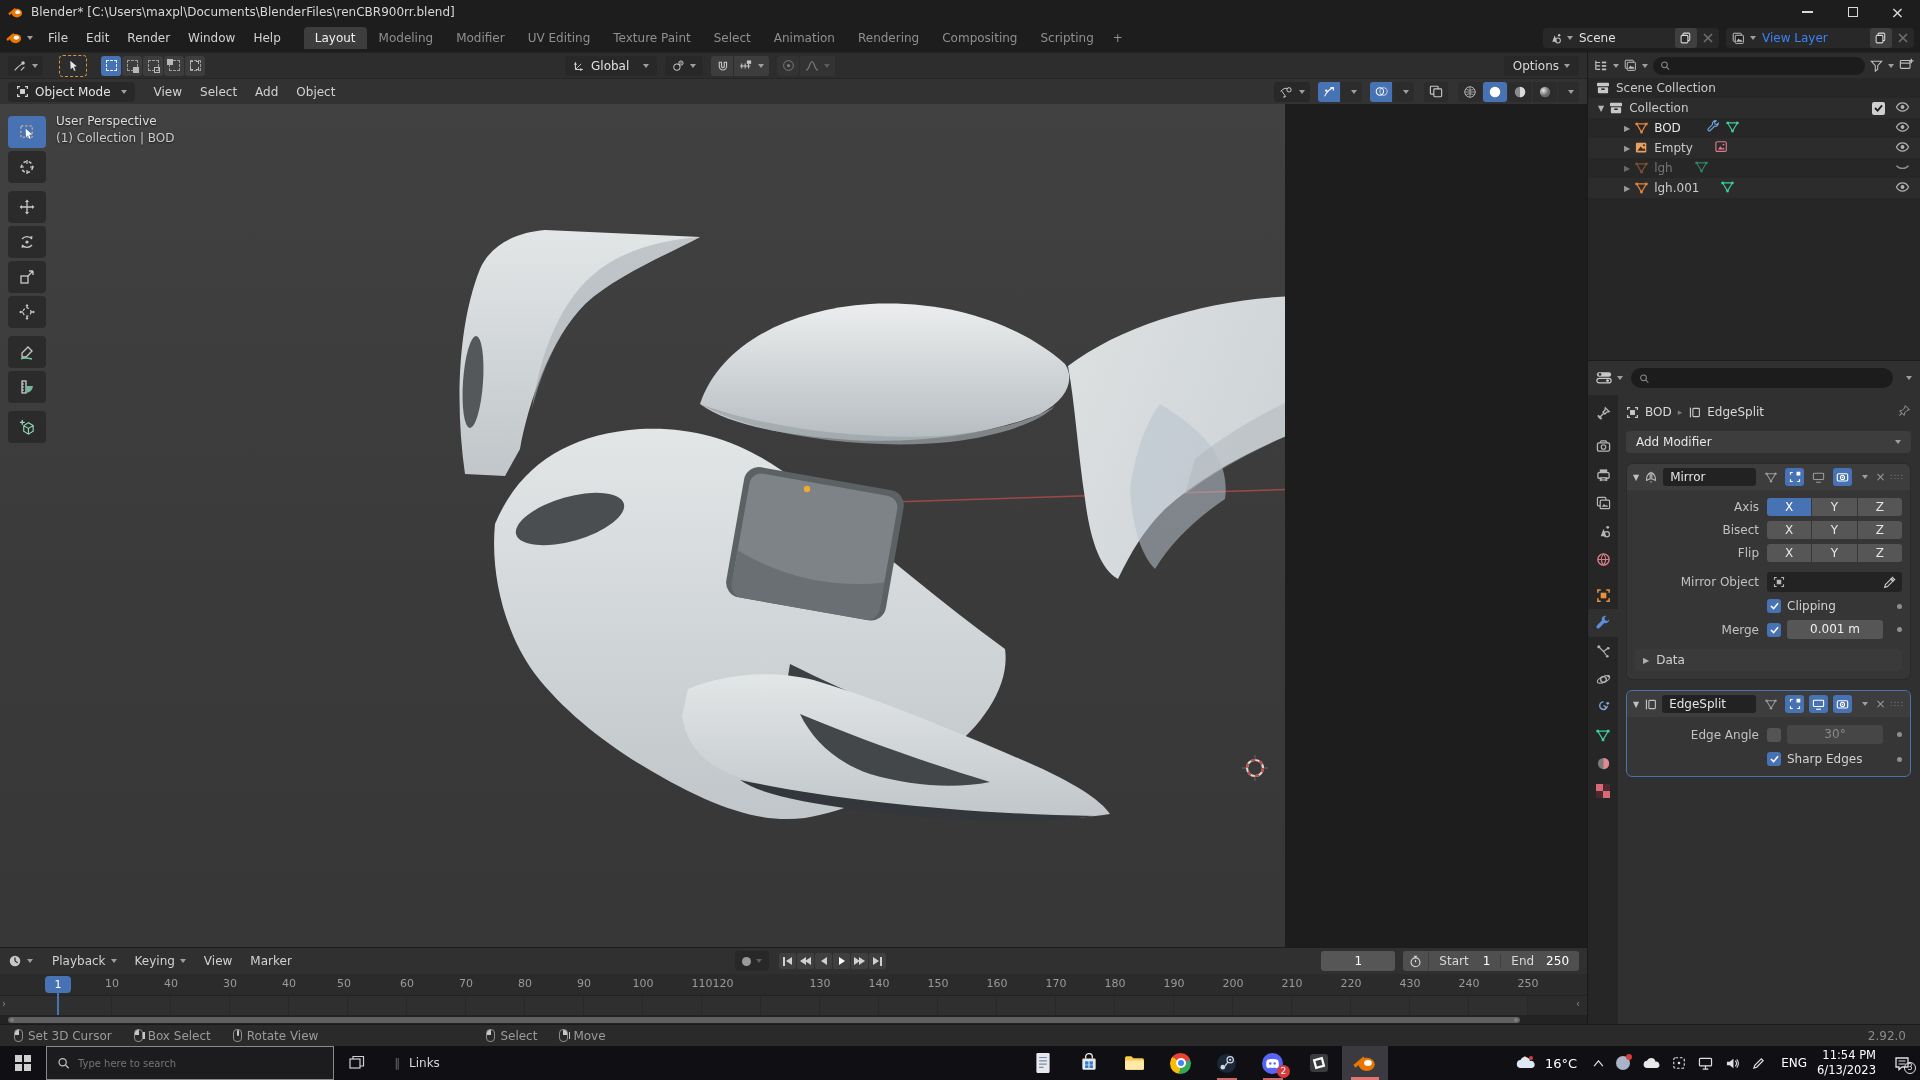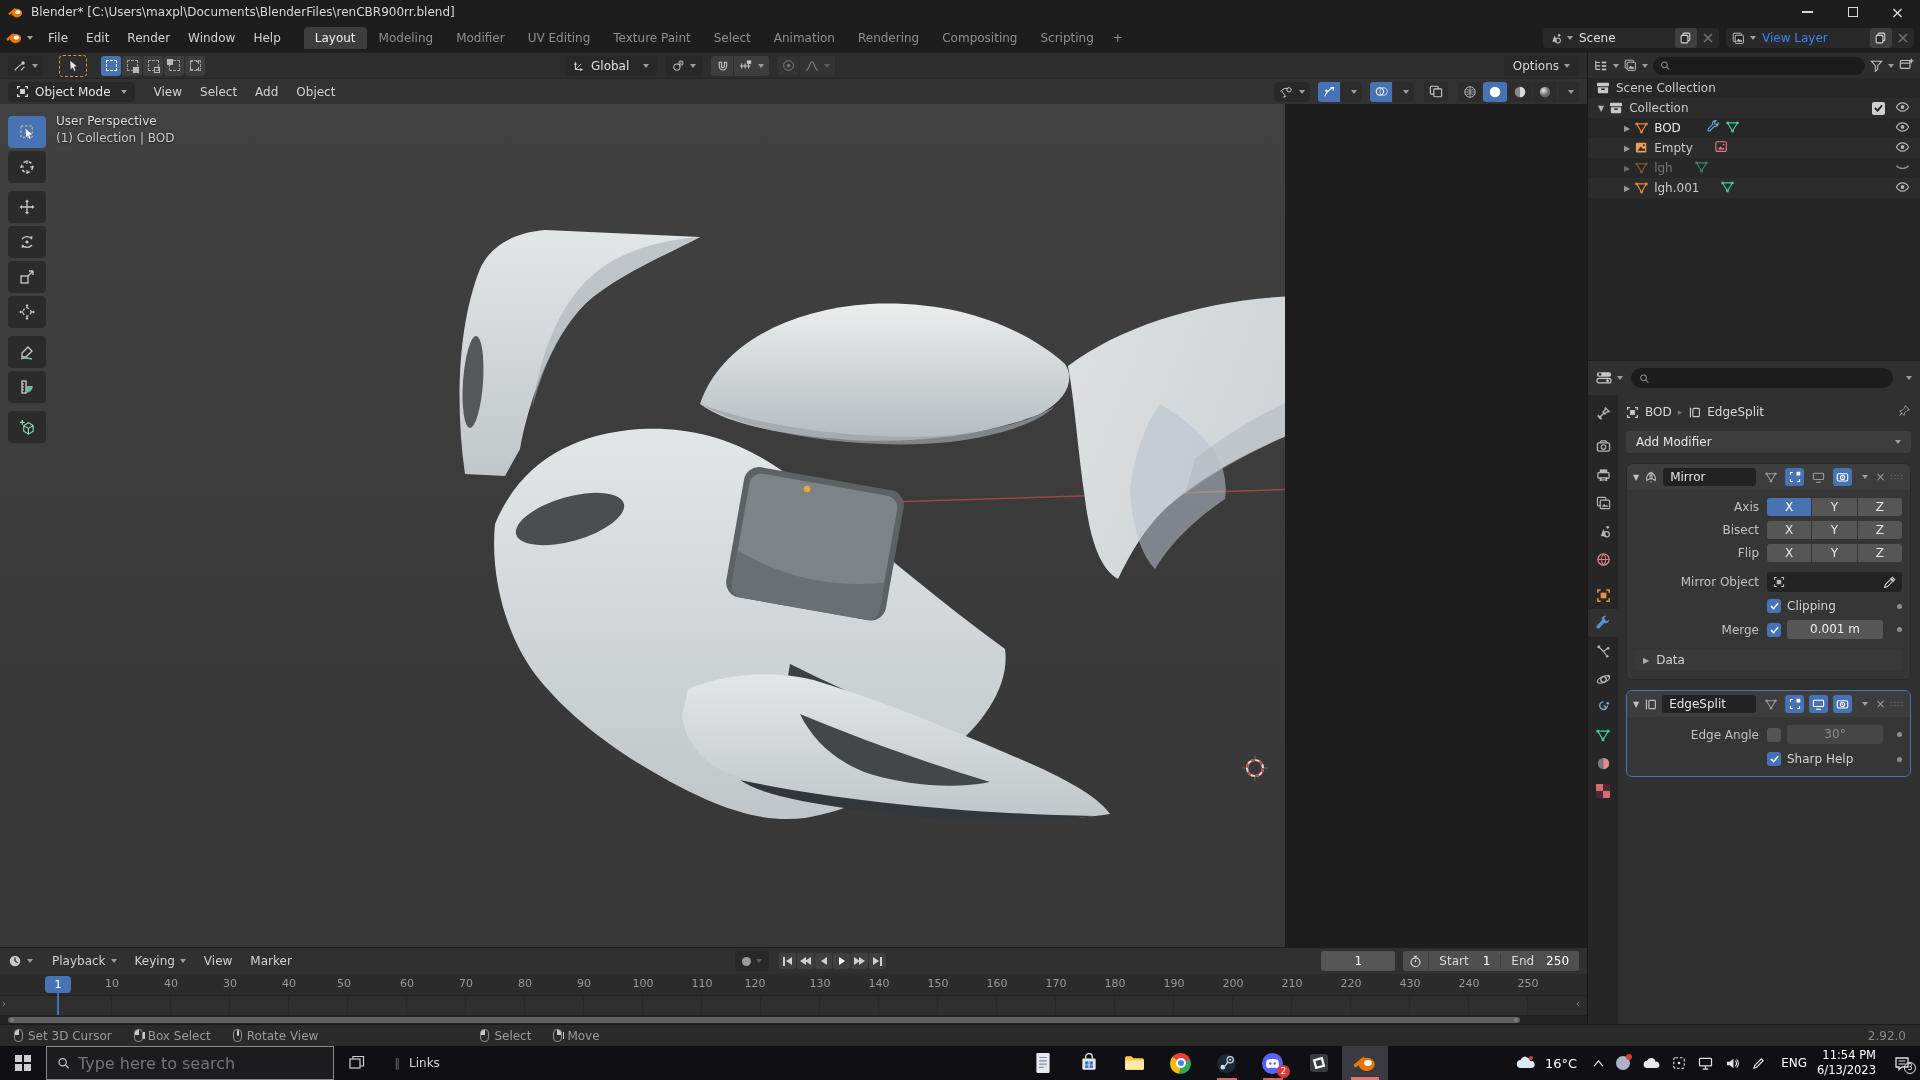--- a/index.html
+++ b/index.html
@@ -955,21 +955,21 @@
             </span>
           </div>
           <div class="r">
             <span class="lblcol"></span>
             <span class="r" style="flex:1;gap:6px">
               <span class="chk">
                   <svg width="9" height="8" viewBox="0 0 10 9">
                     <path d="M1 4.5 L4 7.5 L9 1.5" stroke="#fff" stroke-width="1.8" fill="none"></path>
                   </svg>
                 </span>
-              <span style="color:#d2d2d2">Sharp Help</span>
+              <span style="color:#d2d2d2">Sharp Edges</span>
               <span style="flex:1"></span>
                 <span class="dot"></span>
             </span>
           </div>
         </div>
       </div>
     </div>
   </div>
 
   <div class="abs" style="left:0;top:947px;width:1587px;height:77px;background:#2b2b2b;border-top:1px solid #1c1c1c">
@@ -1046,21 +1046,21 @@
           <span class="tick" style="left: 171px;">40</span>
           <span class="tick" style="left: 230px;">30</span>
           <span class="tick" style="left: 289px;">40</span>
           <span class="tick" style="left: 344px;">50</span>
           <span class="tick" style="left: 407px;">60</span>
           <span class="tick" style="left: 466px;">70</span>
           <span class="tick" style="left: 525px;">80</span>
           <span class="tick" style="left: 584px;">90</span>
           <span class="tick" style="left: 643px;">100</span>
           <span class="tick" style="left: 702px;">110</span>
-          <span class="tick" style="left: 755px;">120</span>
+          <span class="tick" style="left: 723px;">120</span>
           <span class="tick" style="left: 820px;">130</span>
           <span class="tick" style="left: 879px;">140</span>
           <span class="tick" style="left: 938px;">150</span>
           <span class="tick" style="left: 997px;">160</span>
           <span class="tick" style="left: 1056px;">170</span>
           <span class="tick" style="left: 1115px;">180</span>
           <span class="tick" style="left: 1174px;">190</span>
           <span class="tick" style="left: 1233px;">200</span>
           <span class="tick" style="left: 1292px;">210</span>
           <span class="tick" style="left: 1351px;">220</span>
@@ -1090,21 +1090,21 @@
         </span>
       <span>Set 3D Cursor</span>
     </span>
     <span class="r" style="margin-right:22px">
       <span class="mouseic">
           <i style="left:0;top:0;width:4px;height:5px;border-radius:3px 0 0 0"></i>
           <i style="right:-3px;top:2px;width:1.5px;height:7px"></i>
         </span>
       <span>Box Select</span>
     </span>
-    <span class="r" style="margin-right:12px">
+    <span class="r" style="margin-right:18px">
       <span class="mouseic">
           <i style="left:3px;top:0;width:2.5px;height:6px;border-radius:2px"></i>
         </span>
       <span>Rotate View</span>
     </span>
     <span style="width:150px"></span>
     <span class="r" style="margin-right:22px">
       <span class="mouseic">
           <i style="left:0;top:0;width:4px;height:5px;border-radius:3px 0 0 0"></i>
         </span>
@@ -1128,21 +1128,21 @@
           <i style="background:#cfcfcf"></i>
           <i style="background:#cfcfcf"></i>
           <i style="background:#cfcfcf"></i>
         </span>
     </span>
     <span class="r" style="width:288px;height:34px;background:#1c1c1f;border:1px solid #8a8a8a;padding:0 10px;gap:8px">
       <svg width="14" height="14" viewBox="0 0 16 16">
           <circle cx="7" cy="7" r="4.5" fill="none" stroke="#c0c0c0" stroke-width="1.5"></circle>
           <path d="M10.5 10.5 L14.5 14.5" stroke="#c0c0c0" stroke-width="1.5"></path>
         </svg>
-      <input style="color: rgb(200, 200, 200); font-size: 16px;" placeholder="Type here to search">
+      <input style="color: rgb(200, 200, 200); font-size: 10px;" placeholder="Type here to search">
     </span>
     <span class="icbtn" style="width:46px;height:34px">
       <svg width="16" height="16" viewBox="0 0 16 16">
           <rect x="1" y="4" width="10" height="9" fill="none" stroke="#d0d0d0" stroke-width="1.2"></rect>
           <path d="M4 4 V1.5 H14.5 V11 H11" fill="none" stroke="#d0d0d0" stroke-width="1.2"></path>
         </svg>
     </span>
     <span style="color:#6a6a6a;margin:0 8px 0 14px;letter-spacing:1px">∥</span>
     <span style="color:#d8d8d8;font-size:12px">Links</span>
     <span style="width:580px"></span>

